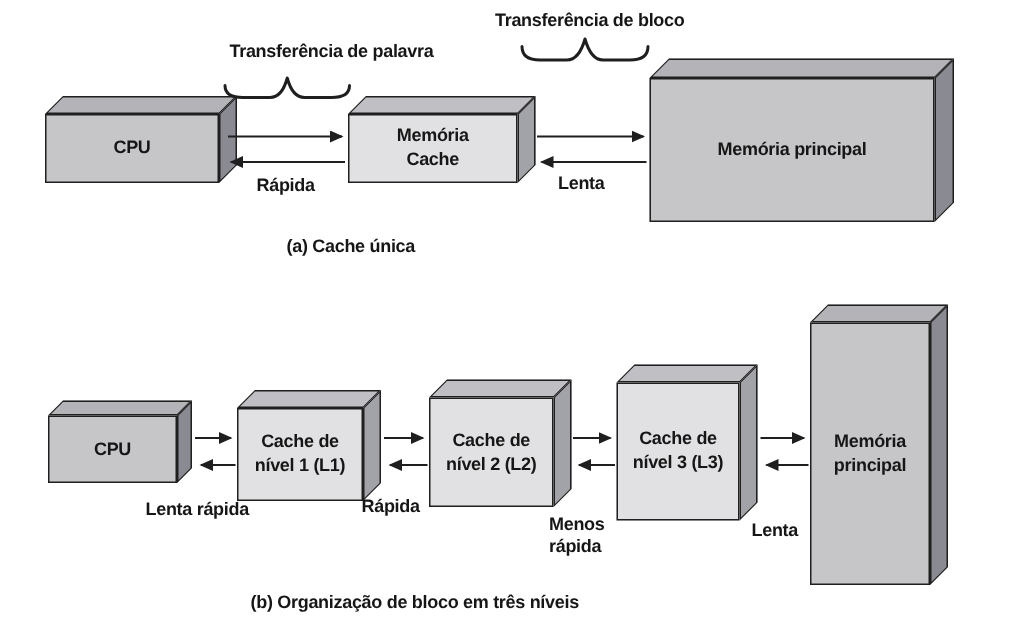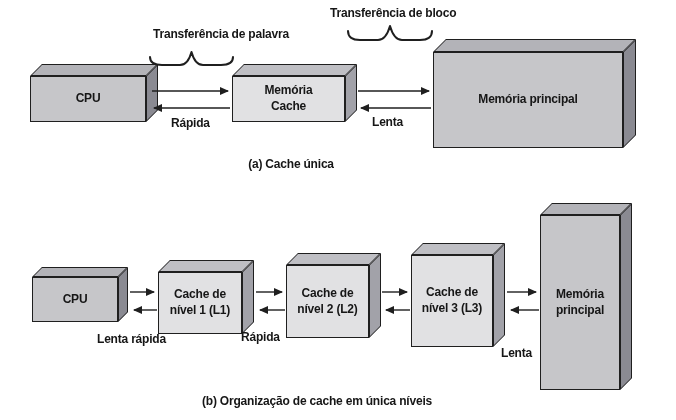--- a/index.html
+++ b/index.html
@@ -31,21 +31,21 @@
     font-weight:bold; font-size:12px; line-height:1.3; letter-spacing:-0.2px;
   }
   .medium { --cfront:#c6c6c9; --ctop:#b3b3b8; --cside:#8a8a92; }
   .light  { --cfront:#e1e1e3; --ctop:#bfbfc4; --cside:#a2a2a9; }
 
   
   .lbl {
     position:absolute; font-weight:bold; font-size:12px; letter-spacing:-0.2px;
     white-space:pre-line; line-height:1.25;
   }
-  .center { text-align:center; }
+  .center { text-align:left; }
 </style>
 </head>
 <body>
 
 <div class="stage">
 
   <div class="box3d medium" style="left:30px; top:64px; --w:116px; --h:46px; --d:12px;">
     <div class="face top"></div>
     <div class="face side"></div>
     <div class="face front">CPU</div>
@@ -99,22 +99,24 @@
 
   <div class="box3d medium" style="left:540px; top:203px; --w:80px; --h:175px; --d:12px;">
     <div class="face top"></div>
     <div class="face side"></div>
     <div class="face front">Memória
 principal</div>
   </div>
 
   <div class="lbl" style="left:97px; top:332px;">Lenta rápida</div>
   <div class="lbl" style="left:241px; top:330px;">Rápida</div>
+  <div class="lbl center" style="left:366px; top:342px; width:50px;">Menos
+rápida</div>
   <div class="lbl" style="left:501px; top:346px;">Lenta</div>
-  <div class="lbl center" style="left:167px; top:394px; width:300px;">(b) Organização de cache em única níveis</div>
+  <div class="lbl center" style="left:167px; top:394px; width:300px;">(b) Organização de bloco em três níveis</div>
 
   <svg class="svg-overlay" viewBox="0 0 676 420">
     <defs>
       <marker id="ah" markerWidth="10" markerHeight="8" refX="8" refY="4" orient="auto" markerUnits="userSpaceOnUse">
         <path d="M0,0 L9,4 L0,8 z" fill="#1f1f1f"></path>
       </marker>
     </defs>
     <g stroke="#1f1f1f" stroke-width="1.4" fill="none">
 
       <g>

